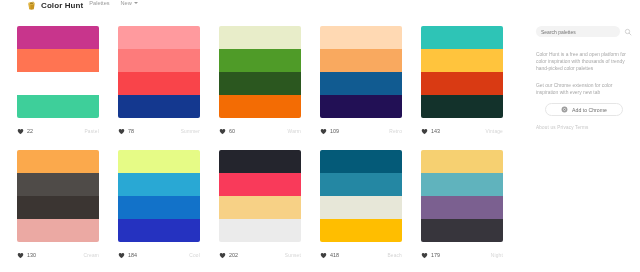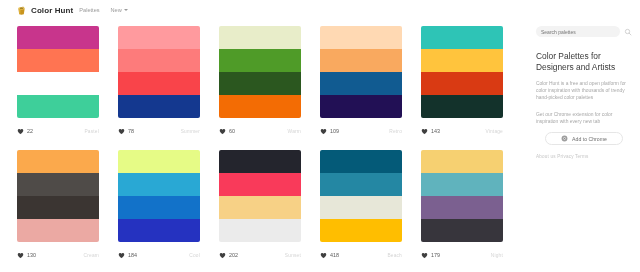--- a/index.html
+++ b/index.html
@@ -8,22 +8,22 @@
     background: #ffffff;
     font-family: "Liberation Sans", sans-serif;
     overflow: hidden;
   }
   #app { width: 640px; height: 272px; position: relative; background: #fff; }
 
   
   .header {
     height: 20px;
     display: flex;
-    align-items: center;
-    padding-left: 16px;
+    align-items: flex-start;
+    padding-left: 26px;
     gap: 0;
     background: #ffffff;
     position: relative;
     z-index: 5;
   }
   .brand { display: flex; align-items: center; gap: 4px; }
   .logo-icon { width: 11px; height: 11px; display: block; }
   .brand-name {
     font-size: 8px; font-weight: bold; color: #2b2b2b;
     letter-spacing: 0.1px;
@@ -323,21 +323,20 @@
 
     <div class="side-col">
       <div class="search-row">
         <input class="search-input" type="text" placeholder="Search palettes" style="">
         <svg class="search-icon" viewBox="0 0 24 24">
           <circle cx="10.5" cy="10.5" r="6.5" fill="none" stroke="#bdbdbd" stroke-width="2"></circle>
           <line x1="15.5" y1="15.5" x2="21" y2="21" stroke="#bdbdbd" stroke-width="2" stroke-linecap="round"></line>
         </svg>
       </div>
 
-      <div class="side-title">Color Palettes for Designers and Artists</div>
       <div class="side-desc">Color Hunt is a free and open platform for color inspiration with thousands of trendy hand-picked color palettes</div>
       <div class="ext-desc">Get our Chrome extension for color inspiration with every new tab</div>
 
       <div class="chrome-btn">
         <svg class="chrome-icon" viewBox="0 0 24 24">
           <circle cx="12" cy="12" r="10" fill="#9e9e9e"></circle>
           <circle cx="12" cy="12" r="4" fill="#ffffff"></circle>
           <circle cx="12" cy="12" r="2.6" fill="#8c8c8c"></circle>
         </svg>
         <span class="chrome-label">Add to Chrome</span>

